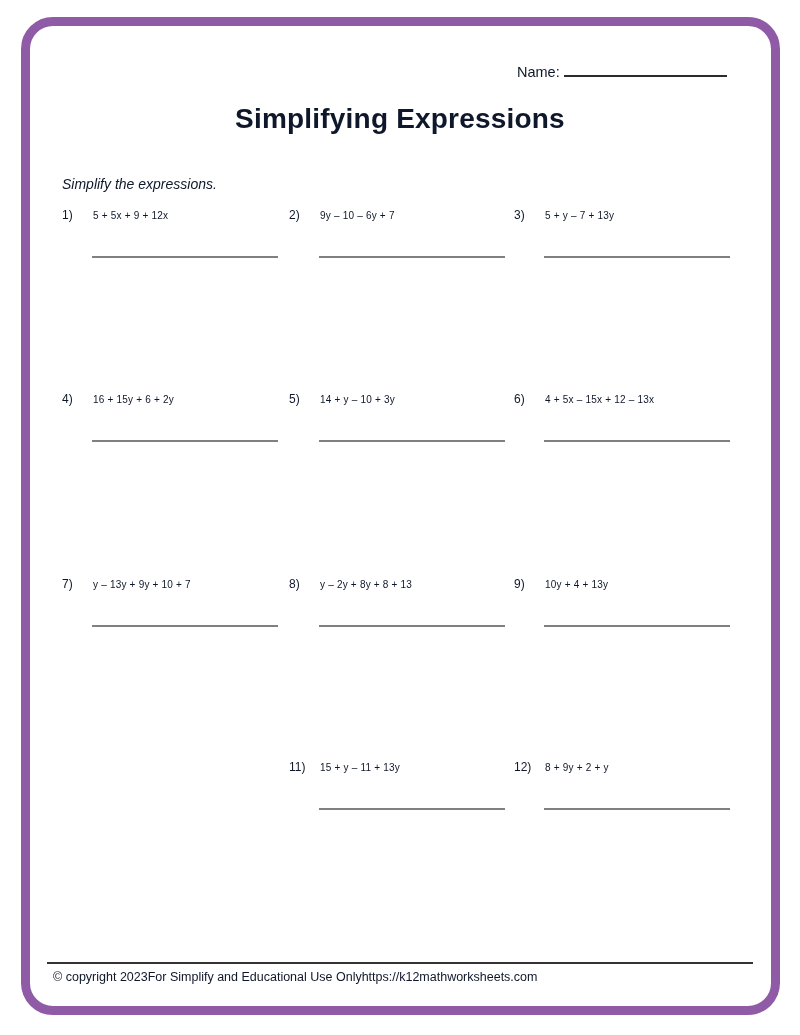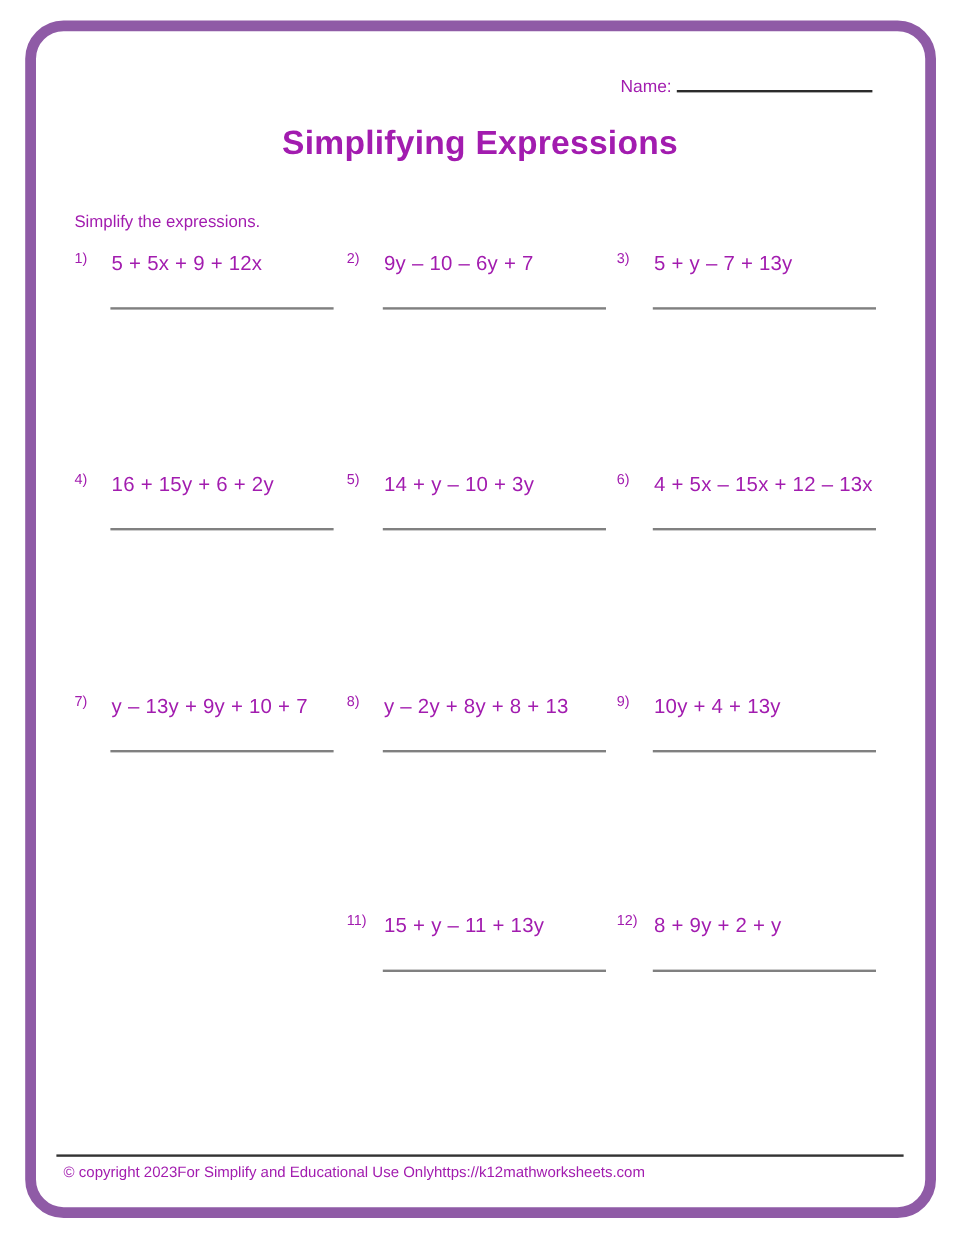--- a/index.html
+++ b/index.html
@@ -6,21 +6,21 @@
     margin: 0;
     padding: 0;
     background: #ffffff;
   }
   .page {
     position: relative;
     width: 800px;
     height: 1035px;
     background: #ffffff;
     font-family: "Liberation Sans", "DejaVu Sans", sans-serif;
-    color: #a21caf;
+    color: #0f172a;
     overflow: hidden;
   }
   .frame {
     position: absolute;
     left: 21px;
     top: 17px;
     width: 741px;
     height: 980px;
     border: 9px solid #8f5ba6;
     border-radius: 32px;
@@ -50,37 +50,38 @@
     text-align: center;
     font-size: 28px;
     font-weight: 700;
     letter-spacing: 0.2px;
   }
   .instruction {
     position: absolute;
     left: 62px;
     top: 176px;
     font-size: 14px;
+    font-style: italic;
   }
   .problem {
     position: absolute;
     width: 220px;
     height: 60px;
   }
   .pnum {
     position: absolute;
     left: 0;
     top: 0;
     font-size: 12px;
   }
   .pexpr {
     position: absolute;
     left: 31px;
     top: 2px;
-    font-size: 17px;
+    font-size: 10px;
     letter-spacing: 0.2px;
     white-space: nowrap;
   }
   .answer-line {
     position: absolute;
     left: 30px;
     top: 48px;
     width: 186px;
     height: 0;
     border-top: 2px solid #808080;

